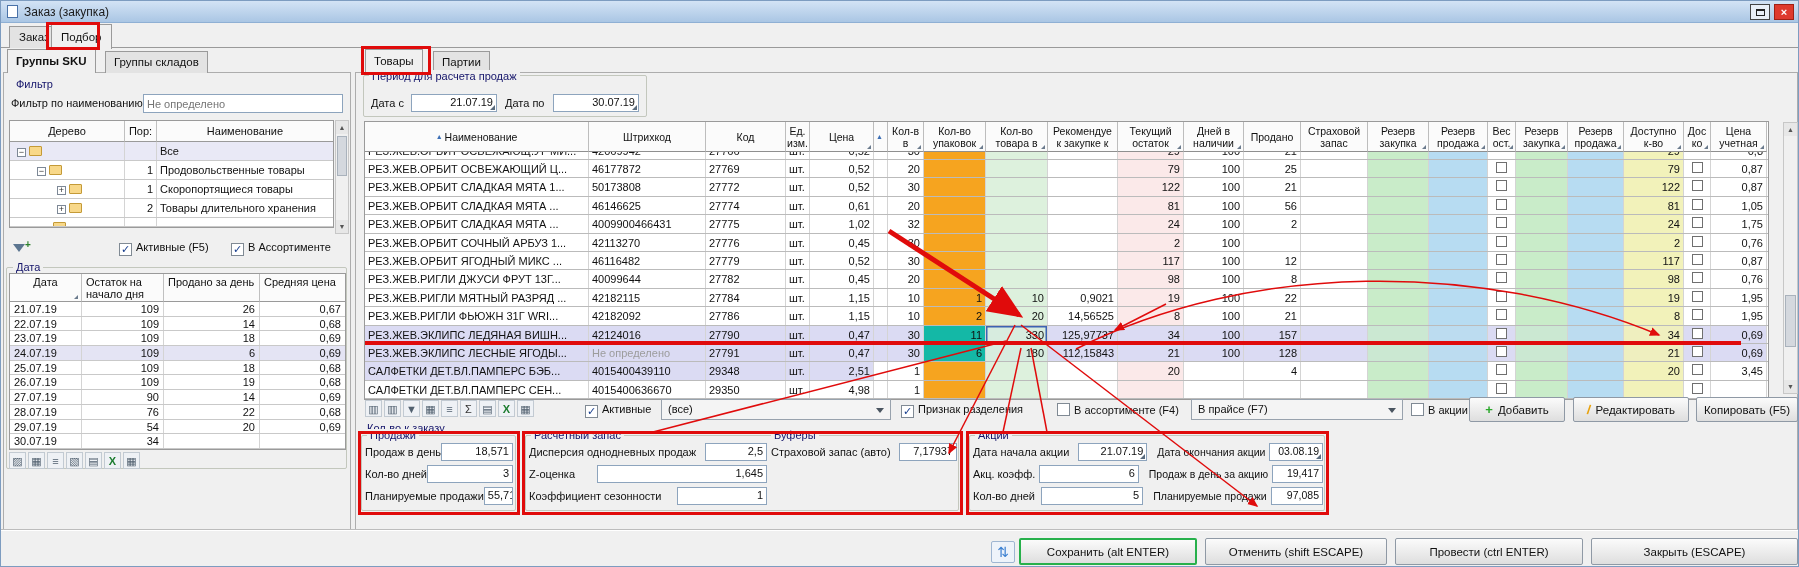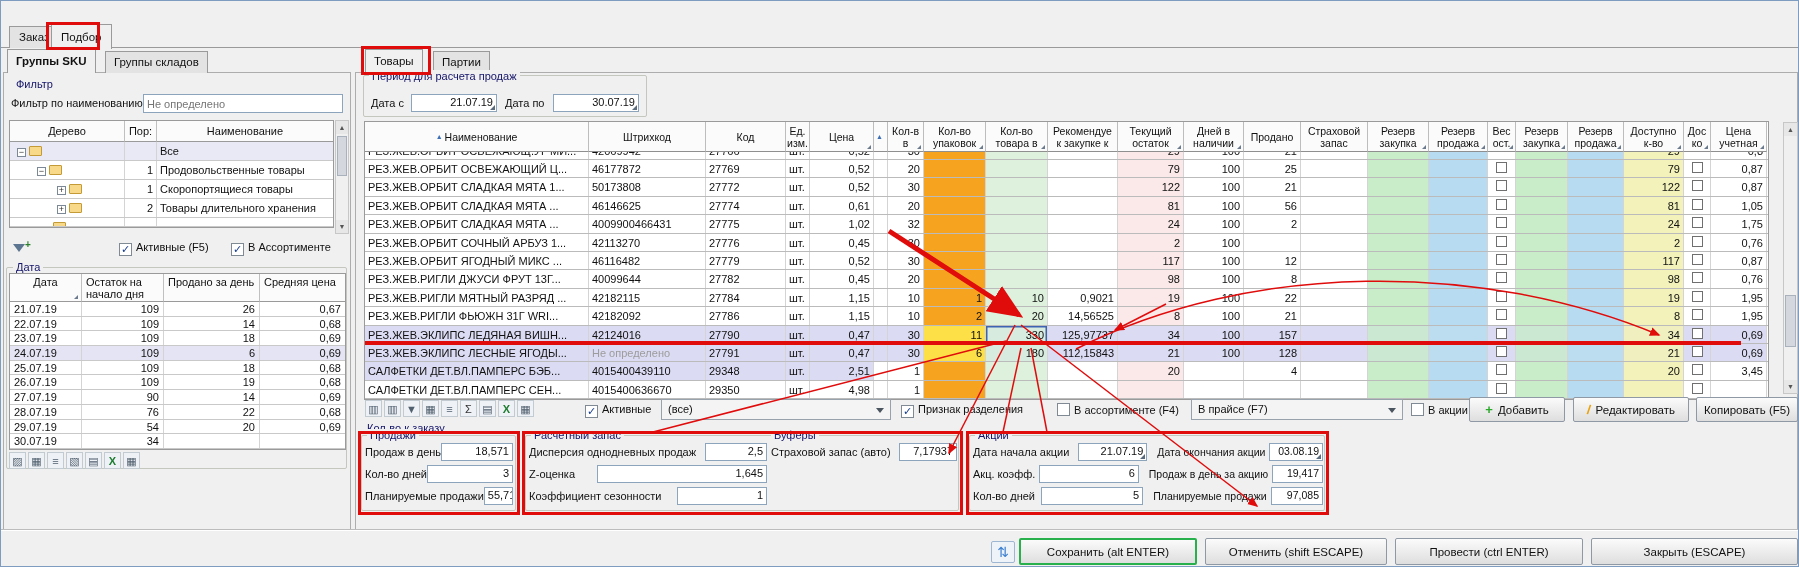--- a/index.html
+++ b/index.html
@@ -113,21 +113,21 @@
   .prow.partial { height:8px; overflow:hidden; }
   .prow.partial .pc { margin-top:-10px; }
   .col-orange { background:#f6a41f; }
   .col-qgreen { background:#ddf1dd; }
   .col-green  { background:#c9ecc9; }
   .col-blue   { background:#b7dcf2; }
   .col-pink   { background:#fbe9e9; }
   .col-yellow { background:#f2f2ba; }
   .col-cbx { background:#fff; text-align:center; }
   .prow.sel .pc { background:#dbdbf3; }
-  .prow.sel .pc.col-orange { background:#fde047; }
+  .prow.sel .pc.col-orange { background:#14b8a6; }
   .prow.sel .pc.col-qgreen { background:#d7ecdf; }
   .prow.sel .pc.col-green { background:#cbe8d2; }
   .prow.sel .pc.col-blue { background:#bcdcf0; }
   .prow.sel .pc.col-yellow { background:#efefbf; }
   .pc.tint { background:#dbdbf3; }
   .pc.muted { color:#9c9c9c; }
   .pc.qfocus { box-shadow:inset 0 0 0 1.5px #3d63b2; background:#cfe6d9; }
 
   
   .tlab { position:absolute; font-size:11px; white-space:nowrap; }
@@ -141,20 +141,30 @@
   svg.overlay { position:absolute; left:0; top:0; width:1799px; height:567px; pointer-events:none; z-index:41; }
 
   .sep-h { position:absolute; left:0; width:100%; height:2px;
     border-top:1px solid #bcbcbc; border-bottom:1px solid #ffffff; }
 </style>
 </head>
 <body>
 
 <div class="win">
 
+  <div class="titlebar">
+    <span class="doc-ico"></span>
+    <span class="t-title">Заказ (закупка)</span>
+    <span class="wbtns">
+      <span class="wb wb-restore">
+          <span></span>
+        </span>
+      <span class="wb wb-close">×</span>
+    </span>
+  </div>
 
   <div class="maintabs">
     <div class="mtab" style="left:8px;">Заказ</div>
     <div class="mtab on" style="left:50px;">Подбор</div>
   </div>
 
   <div class="panelbox" style="left:2px; top:71px; width:348px; height:458px;"></div>
   <div class="panelbox" style="left:354px; top:71px; width:1443px; height:458px;"></div>
 
   <div class="stab on" style="left:6px;font-weight:bold;">Группы SKU</div>

